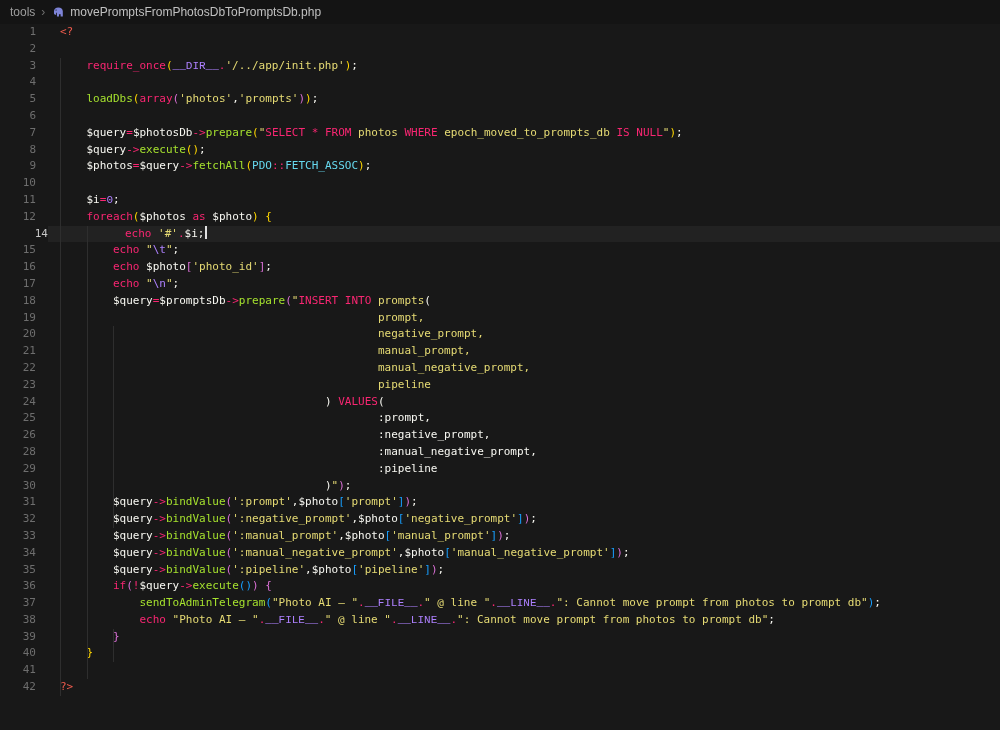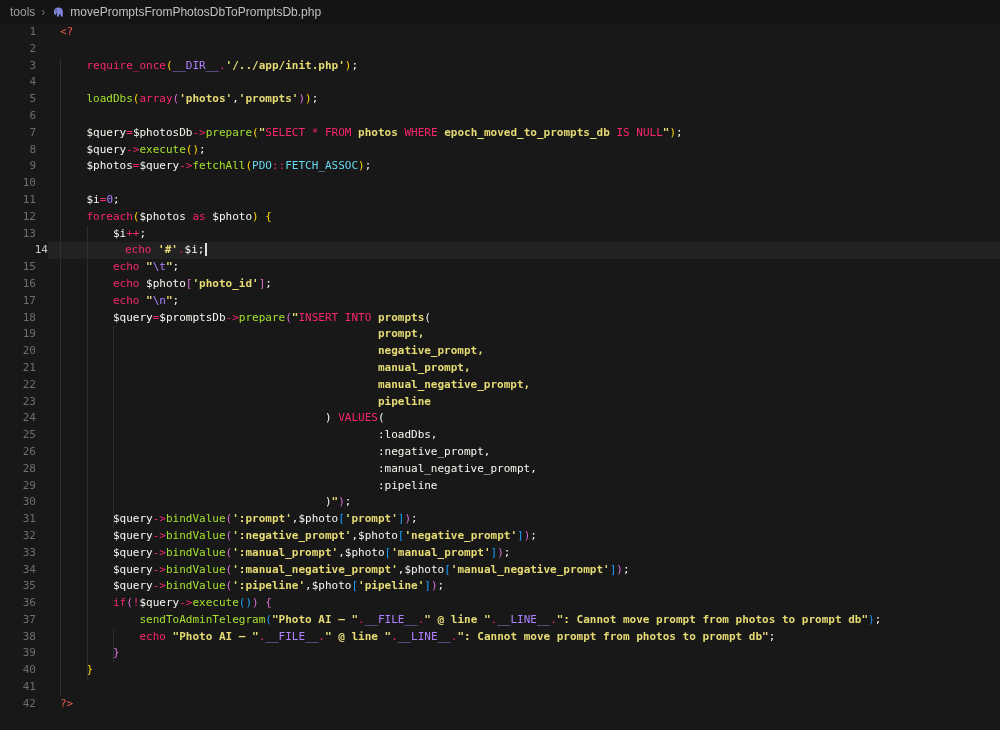--- a/index.html
+++ b/index.html
@@ -27,23 +27,23 @@
     flex:none; width:36px; text-align:right;
     color:var(--line_number,#6e6e6e); user-select:none;
   }
   .line.active .ln { color:var(--active_line_number,#c8c8c8);margin-left:12px; }
   .code { flex:1; padding-left:24px; color:var(--text,#f8f8f2); }
   .line.active .code { background:var(--current_line_bg,#222); }
 
   
   .tk-t   { color:var(--text,#f8f8f2); }
   .tk-k   { color:var(--keyword,#f92672);margin-top:14px; }
-  .tk-s   { color:var(--string,#e6db74);font-weight:bold; }
+  .tk-s   { color:var(--string,#e6db74); }
   .tk-f   { color:var(--function,#a6e22e); }
-  .tk-n   { color:var(--constant,#ae81ff); }
+  .tk-n   { color:var(--constant,#ae81ff);font-family:Liberation Mono, monospace; }
   .tk-esc { color:var(--constant,#ae81ff); }
   .tk-cls { color:var(--class,#66d9ef); }
   .tk-sup { color:var(--class,#66d9ef);margin-top:37px; }
   .tk-b1  { color:var(--bracket1,#ffd700); }
   .tk-b2  { color:var(--bracket2,#da70d6); }
   .tk-b3  { color:var(--bracket3,#179fff); }
   .tk-tag { color:var(--tag,#ef5b4d); }
 
   .cursor {
     display:inline-block; width:2px; height:13px;
@@ -82,33 +82,32 @@
       <div class="line"><span class="ln">3</span><span class="code">    <span class="tk-k">require_once</span><span class="tk-b1">(</span><span class="tk-n">__DIR__</span><span class="tk-k">.</span><span class="tk-s">'/../app/init.php'</span><span class="tk-b1">)</span><span class="tk-t">;</span></span></div>
       <div class="line"><span class="ln">4</span><span class="code"></span></div>
       <div class="line"><span class="ln">5</span><span class="code">    <span class="tk-f">loadDbs</span><span class="tk-b1">(</span><span class="tk-k">array</span><span class="tk-b2">(</span><span class="tk-s">'photos'</span><span class="tk-t">,</span><span class="tk-s">'prompts'</span><span class="tk-b2">)</span><span class="tk-b1">)</span><span class="tk-t">;</span></span></div>
       <div class="line"><span class="ln">6</span><span class="code"></span></div>
       <div class="line"><span class="ln">7</span><span class="code">    <span class="tk-t">$query</span><span class="tk-k">=</span><span class="tk-t">$photosDb</span><span class="tk-k">-&gt;</span><span class="tk-f">prepare</span><span class="tk-b1">(</span><span class="tk-s">"</span><span class="tk-k">SELECT</span><span class="tk-s"> </span><span class="tk-k">*</span><span class="tk-s"> </span><span class="tk-k">FROM</span><span class="tk-s"> photos </span><span class="tk-k">WHERE</span><span class="tk-s"> epoch_moved_to_prompts_db </span><span class="tk-k">IS NULL</span><span class="tk-s">"</span><span class="tk-b1">)</span><span class="tk-t">;</span></span></div>
       <div class="line"><span class="ln">8</span><span class="code">    <span class="tk-t">$query</span><span class="tk-k">-&gt;</span><span class="tk-f">execute</span><span class="tk-b1">()</span><span class="tk-t">;</span></span></div>
       <div class="line"><span class="ln">9</span><span class="code">    <span class="tk-t">$photos</span><span class="tk-k">=</span><span class="tk-t">$query</span><span class="tk-k">-&gt;</span><span class="tk-f">fetchAll</span><span class="tk-b1">(</span><span class="tk-cls">PDO</span><span class="tk-k">::</span><span class="tk-sup">FETCH_ASSOC</span><span class="tk-b1">)</span><span class="tk-t">;</span></span></div>
       <div class="line"><span class="ln">10</span><span class="code"></span></div>
       <div class="line"><span class="ln">11</span><span class="code">    <span class="tk-t">$i</span><span class="tk-k">=</span><span class="tk-n">0</span><span class="tk-t">;</span></span></div>
       <div class="line"><span class="ln">12</span><span class="code">    <span class="tk-k">foreach</span><span class="tk-b1">(</span><span class="tk-t">$photos </span><span class="tk-k">as</span><span class="tk-t"> $photo</span><span class="tk-b1">)</span><span class="tk-t"> </span><span class="tk-b1">{</span></span></div>
-      <div class="line"><span class="ln">13</span><span class="code">        <span class="tk-t">$i</span><span class="tk-k">++</span><span class="tk-t">;</span></span></div>
       <div class="line active"><span class="ln">14</span><span class="code">        <span class="tk-k">echo</span><span class="tk-t"> </span><span class="tk-s">'#'</span><span class="tk-k">.</span><span class="tk-t">$i;</span><span class="cursor"></span></span></div>
       <div class="line"><span class="ln">15</span><span class="code">        <span class="tk-k">echo</span><span class="tk-t"> </span><span class="tk-s">"</span><span class="tk-esc">\t</span><span class="tk-s">"</span><span class="tk-t">;</span></span></div>
       <div class="line"><span class="ln">16</span><span class="code">        <span class="tk-k">echo</span><span class="tk-t"> $photo</span><span class="tk-b2">[</span><span class="tk-s">'photo_id'</span><span class="tk-b2">]</span><span class="tk-t">;</span></span></div>
       <div class="line"><span class="ln">17</span><span class="code">        <span class="tk-k">echo</span><span class="tk-t"> </span><span class="tk-s">"</span><span class="tk-esc">\n</span><span class="tk-s">"</span><span class="tk-t">;</span></span></div>
       <div class="line"><span class="ln">18</span><span class="code">        <span class="tk-t">$query</span><span class="tk-k">=</span><span class="tk-t">$promptsDb</span><span class="tk-k">-&gt;</span><span class="tk-f">prepare</span><span class="tk-b2">(</span><span class="tk-s">"</span><span class="tk-k">INSERT INTO</span><span class="tk-s"> prompts</span><span class="tk-t">(</span></span></div>
       <div class="line"><span class="ln">19</span><span class="code">                                                <span class="tk-s">prompt,</span></span></div>
       <div class="line"><span class="ln">20</span><span class="code">                                                <span class="tk-s">negative_prompt,</span></span></div>
       <div class="line"><span class="ln">21</span><span class="code">                                                <span class="tk-s">manual_prompt,</span></span></div>
       <div class="line"><span class="ln">22</span><span class="code">                                                <span class="tk-s">manual_negative_prompt,</span></span></div>
       <div class="line"><span class="ln">23</span><span class="code">                                                <span class="tk-s">pipeline</span></span></div>
       <div class="line"><span class="ln">24</span><span class="code">                                        <span class="tk-t">) </span><span class="tk-k">VALUES</span><span class="tk-t">(</span></span></div>
-      <div class="line"><span class="ln">25</span><span class="code">                                                <span class="tk-t">:loadDbs,</span></span></div>
+      <div class="line"><span class="ln">25</span><span class="code">                                                <span class="tk-t">:prompt,</span></span></div>
       <div class="line"><span class="ln">26</span><span class="code">                                                <span class="tk-t">:negative_prompt,</span></span></div>
       <div class="line"><span class="ln">28</span><span class="code">                                                <span class="tk-t">:manual_negative_prompt,</span></span></div>
       <div class="line"><span class="ln">29</span><span class="code">                                                <span class="tk-t">:pipeline</span></span></div>
       <div class="line"><span class="ln">30</span><span class="code">                                        <span class="tk-t">)</span><span class="tk-s">"</span><span class="tk-b2">)</span><span class="tk-t">;</span></span></div>
       <div class="line"><span class="ln">31</span><span class="code">        <span class="tk-t">$query</span><span class="tk-k">-&gt;</span><span class="tk-f">bindValue</span><span class="tk-b2">(</span><span class="tk-s">':prompt'</span><span class="tk-t">,$photo</span><span class="tk-b3">[</span><span class="tk-s">'prompt'</span><span class="tk-b3">]</span><span class="tk-b2">)</span><span class="tk-t">;</span></span></div>
       <div class="line"><span class="ln">32</span><span class="code">        <span class="tk-t">$query</span><span class="tk-k">-&gt;</span><span class="tk-f">bindValue</span><span class="tk-b2">(</span><span class="tk-s">':negative_prompt'</span><span class="tk-t">,$photo</span><span class="tk-b3">[</span><span class="tk-s">'negative_prompt'</span><span class="tk-b3">]</span><span class="tk-b2">)</span><span class="tk-t">;</span></span></div>
       <div class="line"><span class="ln">33</span><span class="code">        <span class="tk-t">$query</span><span class="tk-k">-&gt;</span><span class="tk-f">bindValue</span><span class="tk-b2">(</span><span class="tk-s">':manual_prompt'</span><span class="tk-t">,$photo</span><span class="tk-b3">[</span><span class="tk-s">'manual_prompt'</span><span class="tk-b3">]</span><span class="tk-b2">)</span><span class="tk-t">;</span></span></div>
       <div class="line"><span class="ln">34</span><span class="code">        <span class="tk-t">$query</span><span class="tk-k">-&gt;</span><span class="tk-f">bindValue</span><span class="tk-b2">(</span><span class="tk-s">':manual_negative_prompt'</span><span class="tk-t">,$photo</span><span class="tk-b3">[</span><span class="tk-s">'manual_negative_prompt'</span><span class="tk-b3">]</span><span class="tk-b2">)</span><span class="tk-t">;</span></span></div>
       <div class="line"><span class="ln">35</span><span class="code">        <span class="tk-t">$query</span><span class="tk-k">-&gt;</span><span class="tk-f">bindValue</span><span class="tk-b2">(</span><span class="tk-s">':pipeline'</span><span class="tk-t">,$photo</span><span class="tk-b3">[</span><span class="tk-s">'pipeline'</span><span class="tk-b3">]</span><span class="tk-b2">)</span><span class="tk-t">;</span></span></div>
       <div class="line"><span class="ln">36</span><span class="code">        <span class="tk-k">if</span><span class="tk-b2">(</span><span class="tk-k">!</span><span class="tk-t">$query</span><span class="tk-k">-&gt;</span><span class="tk-f">execute</span><span class="tk-b3">()</span><span class="tk-b2">)</span><span class="tk-t"> </span><span class="tk-b2">{</span></span></div>

